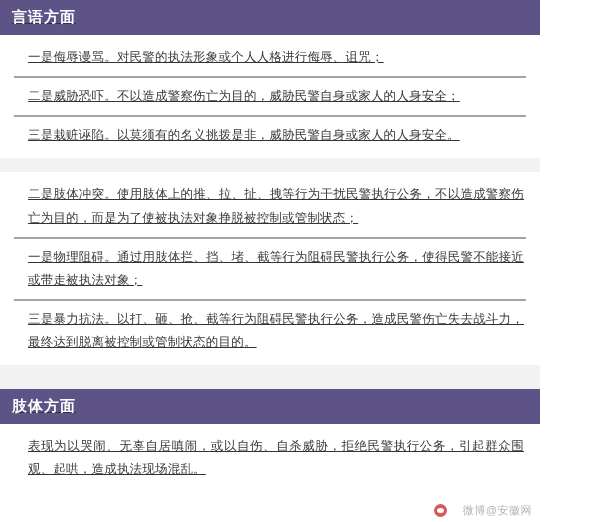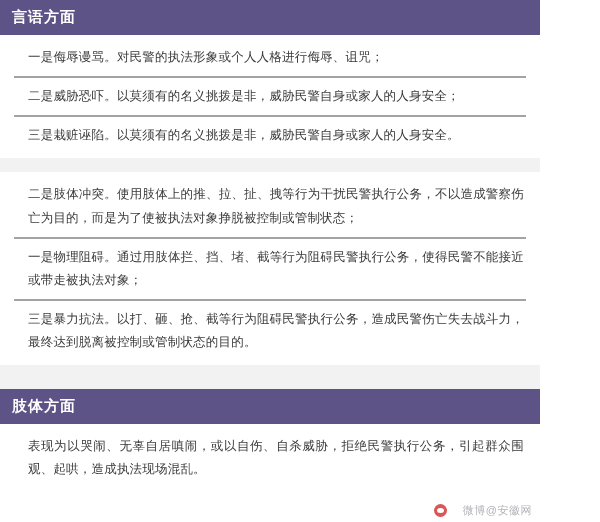--- a/index.html
+++ b/index.html
@@ -13,20 +13,21 @@
     font-family: "Liberation Sans", sans-serif;
     color: #333333;
     overflow: hidden;
   }
   .page {
     position: relative;
     width: 540px;
     height: 522px;
     background: #ffffff;
     box-sizing: border-box;
+    text-decoration: underline;
   }
   .section {
     width: 100%;
     box-sizing: border-box;
   }
   .section-header {
     background: #5d5386;
     color: #ffffff;
     font-size: 15px;
     font-weight: bold;
@@ -100,21 +101,21 @@
 </style>
 </head>
 <body>
 
 <div class="page">
 
   <div class="section">
     <div class="section-header">言语方面</div>
     <div class="section-body">
       <div class="para divided">一是侮辱谩骂。对民警的执法形象或个人人格进行侮辱、诅咒；</div>
-      <div class="para divided">二是威胁恐吓。以莫须有的名义挑拨是非，威胁民警自身或家人的人身安全；</div>
+      <div class="para divided">二是威胁恐吓。不以造成警察伤亡为目的，威胁民警自身或家人的人身安全；</div>
       <div class="para">三是栽赃诬陷。以莫须有的名义挑拨是非，威胁民警自身或家人的人身安全。</div>
     </div>
   </div>
 
   <div class="gap"></div>
 
   <div class="section">
     <div class="section-body">
       <div class="para divided">二是肢体冲突。使用肢体上的推、拉、扯、拽等行为干扰民警执行公务，不以造成警察伤亡为目的，而是为了使被执法对象挣脱被控制或管制状态；</div>
       <div class="para divided">一是物理阻碍。通过用肢体拦、挡、堵、截等行为阻碍民警执行公务，使得民警不能接近或带走被执法对象；</div>

